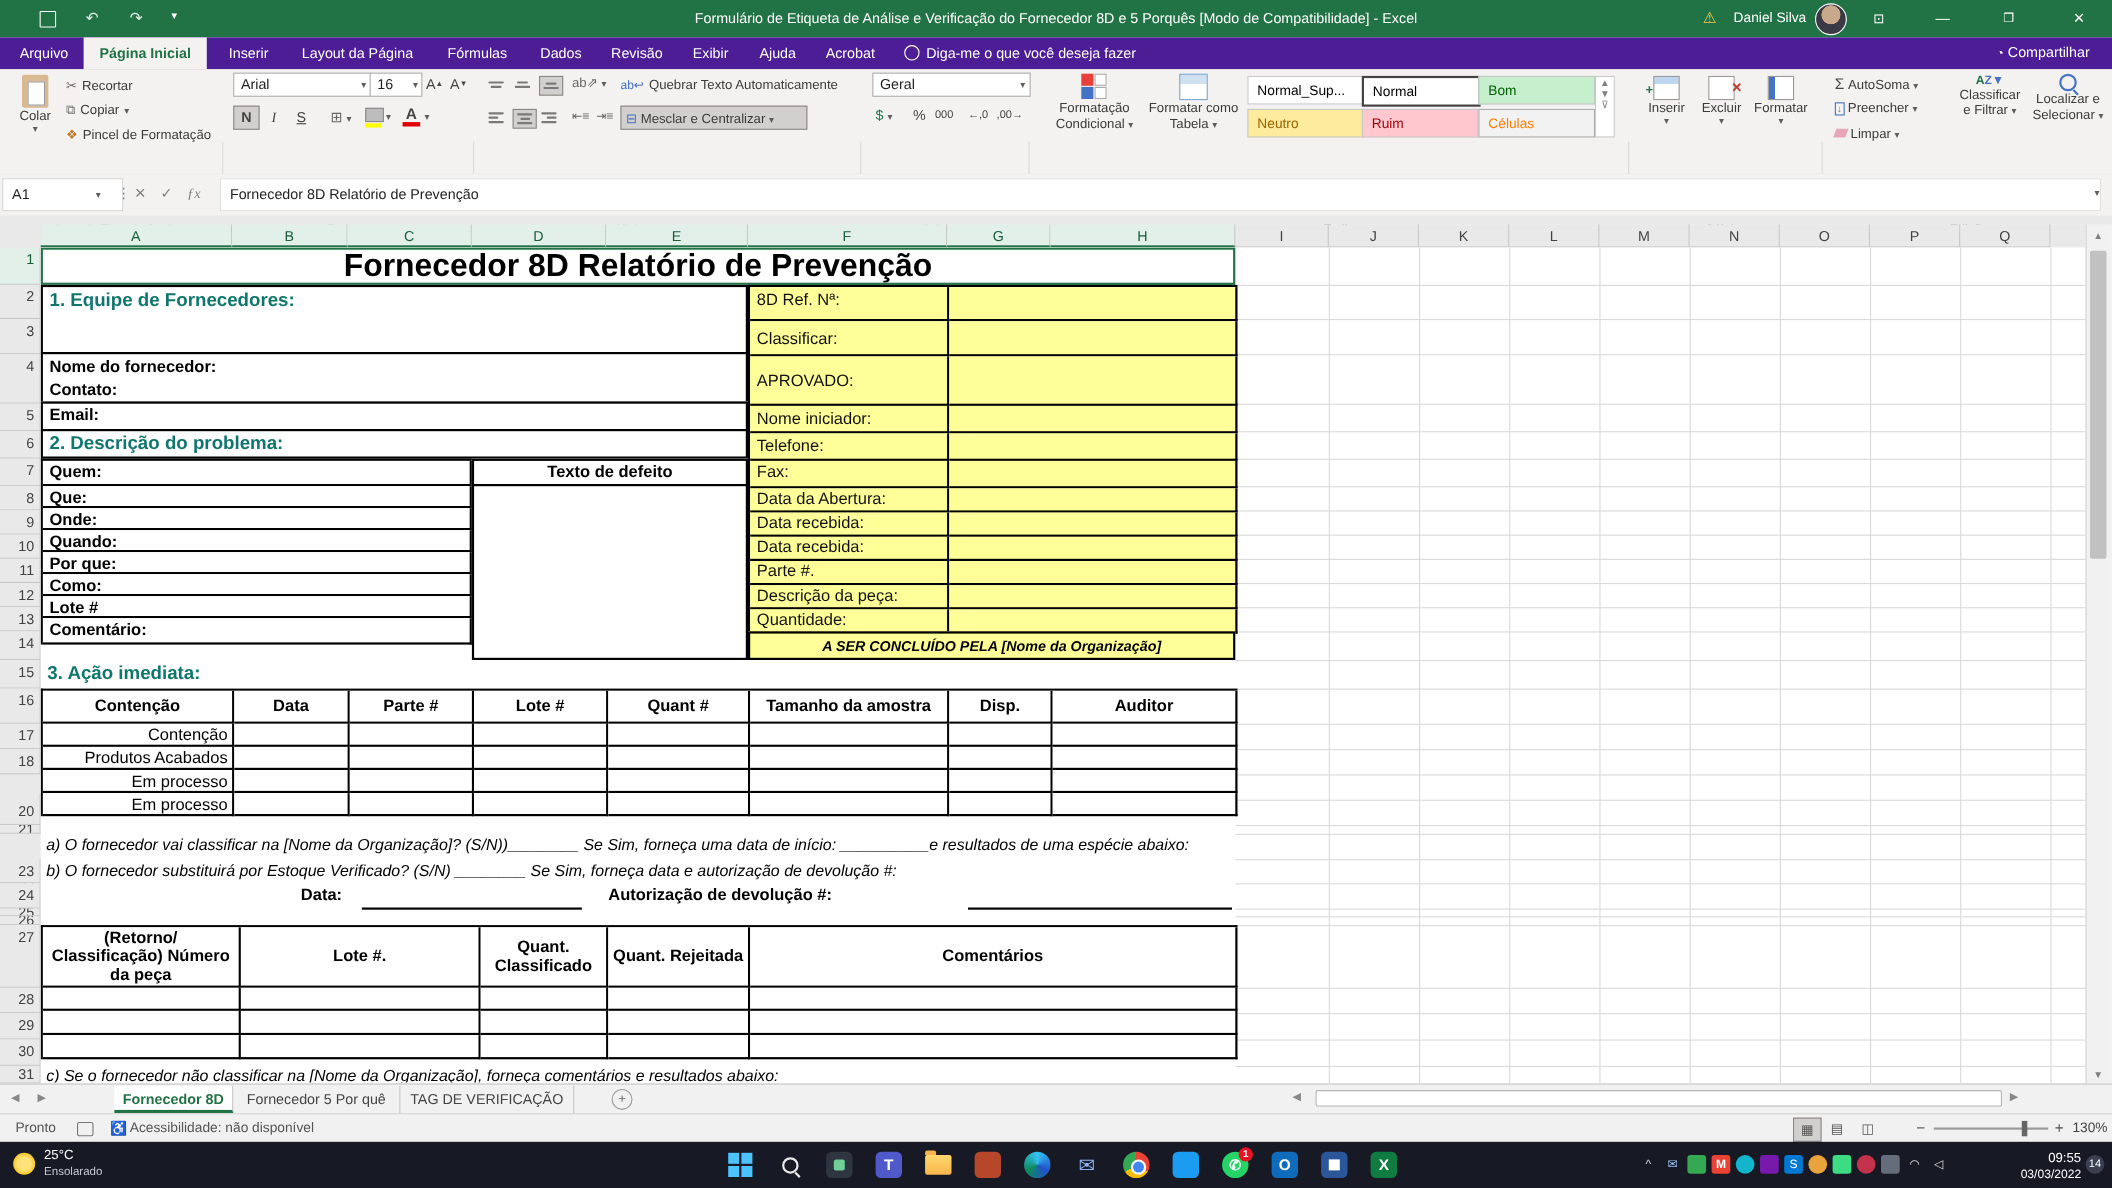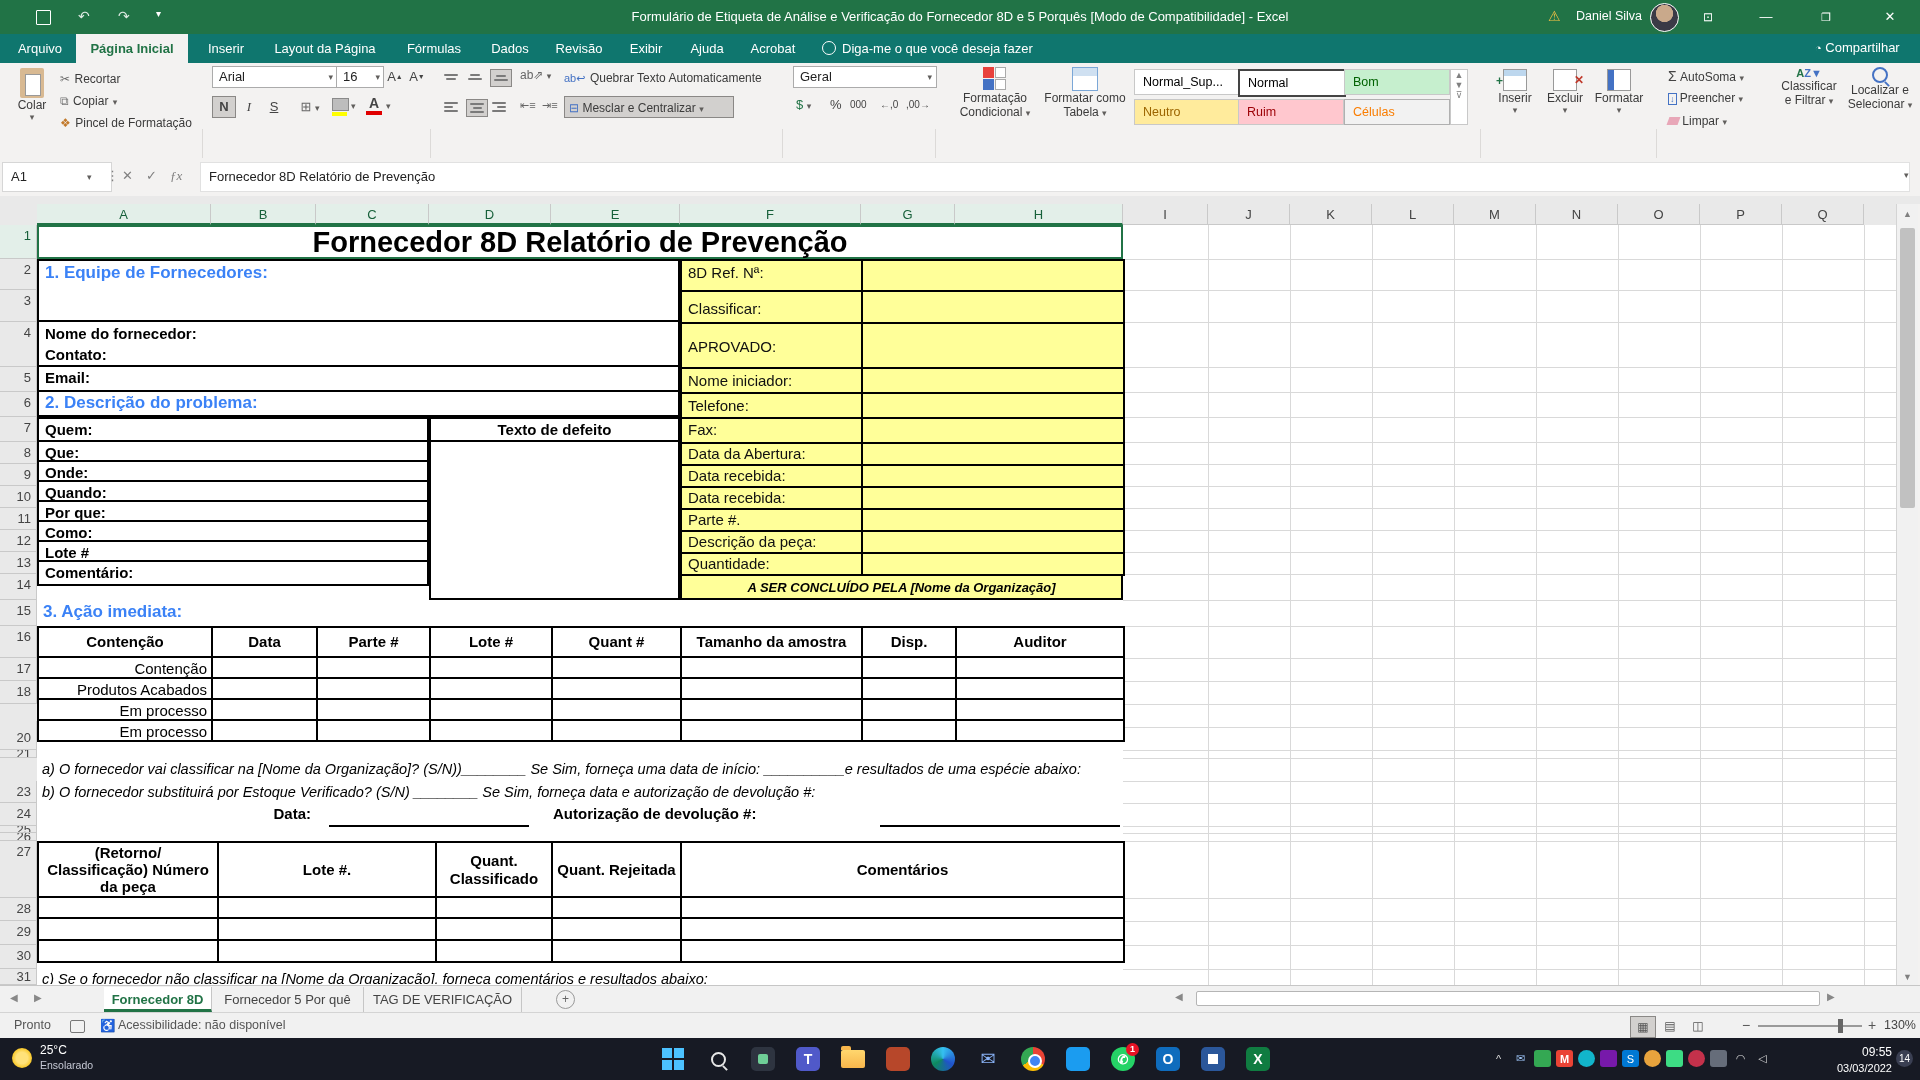--- a/index.html
+++ b/index.html
@@ -5,21 +5,21 @@
   html,body{margin:0;padding:0;background:#000;}
   .screen{position:relative;width:1920px;height:1080px;overflow:hidden;background:#F3F2F1;
     font-family:"Liberation Sans",sans-serif;-webkit-font-smoothing:antialiased;}
   .abs{position:absolute;}
   
   .titlebar{left:0;top:0;width:1920px;height:34px;background:#217346;color:#fff;}
   .qat{color:#fff;font-size:14px;top:8px;}
   .app-title{top:9px;left:360px;width:1200px;text-align:center;font-size:13px;color:#fff;white-space:nowrap;}
   .win-btn{top:0;width:44px;height:34px;text-align:center;line-height:34px;font-size:13px;color:#fff;}
   
-  .menurow{left:0;top:34px;width:1920px;height:29px;background:#0f766e;}
+  .menurow{left:0;top:34px;width:1920px;height:29px;background:#4c1d95;}
   .mtab{top:0;height:29px;line-height:29px;color:#fff;font-size:13px;text-align:center;}
   .mtab.active{background:#F3F2F1;color:#217346;font-weight:bold;}
   
   .ribbon{left:0;top:63px;width:1920px;height:95px;background:#F3F2F1;border-bottom:1px solid #D8D6D4;}
   .rsep{top:66px;width:1px;height:66px;background:#DCDAD8;}
   .rlabel{top:140px;height:14px;font-size:11.5px;color:#605E5C;text-align:center;}
   .launcher{top:142px;width:12px;height:12px;color:#8A8886;font-size:9px;}
   .rbtn-lbl{font-size:12px;color:#3B3B3B;white-space:nowrap;}
   .combo{background:#fff;border:1px solid #ABABAB;font-size:13px;color:#222;line-height:20px;padding-left:6px;}
   .dd{color:#605E5C;font-size:9px;}
@@ -38,21 +38,21 @@
   .colhdr{position:absolute;top:0;height:21px;text-align:center;font-size:13px;color:#444;line-height:21px;
     border-right:1px solid #C9C9C9;border-bottom:1px solid #C9C9C9;box-sizing:border-box;}
   .selhdr{background:#E3EFE9;color:#17603A;border-bottom:2px solid #217346;}
   .rowhdr{position:absolute;left:0;width:37px;text-align:right;font-size:13px;color:#444;
     border-bottom:1px solid #C9C9C9;border-right:1px solid #C9C9C9;box-sizing:border-box;padding-right:5px;overflow:hidden;background:#E9E9E9;}
   .selrow{background:#E3EFE9;color:#17603A;}
   .gl-v{position:absolute;width:1px;background:#D9D9D9;}
   .gl-h{position:absolute;height:1px;background:#D9D9D9;}
   
   .cellbox{box-sizing:border-box;border:2px solid #000;background:#fff;color:#000;}
-  .sechdr{font-weight:bold;font-size:17px;color:#3b82f6;text-align:right;}
+  .sechdr{font-weight:bold;font-size:17px;color:#0f766e;text-align:right;}
   .qa{display:grid;box-sizing:border-box;border-left:2px solid #000;border-top:2px solid #000;}
   .qa>div{box-sizing:border-box;border-right:2px solid #000;border-bottom:2px solid #000;
     font-weight:bold;font-size:15px;padding:2px 0 0 6px;background:#fff;}
   .tbl{display:grid;box-sizing:border-box;border-left:2px solid #000;border-top:2px solid #000;}
   .tbl>div{box-sizing:border-box;border-right:2px solid #000;border-bottom:2px solid #000;background:#fff;overflow:hidden;}
   .ylw{background:#FFFF99 !important;}
   .info-lbl{font-size:15px;padding:3px 0 0 6px;color:#111;}
   .th{font-weight:bold;font-size:15px;display:flex;align-items:center;justify-content:center;text-align:center;line-height:1.15;}
   .tr-lbl{font-size:15px;text-align:right;padding:2px 4px 0 0;}
   .ital{font-style:italic;font-size:14.5px;color:#000;white-space:nowrap;}

